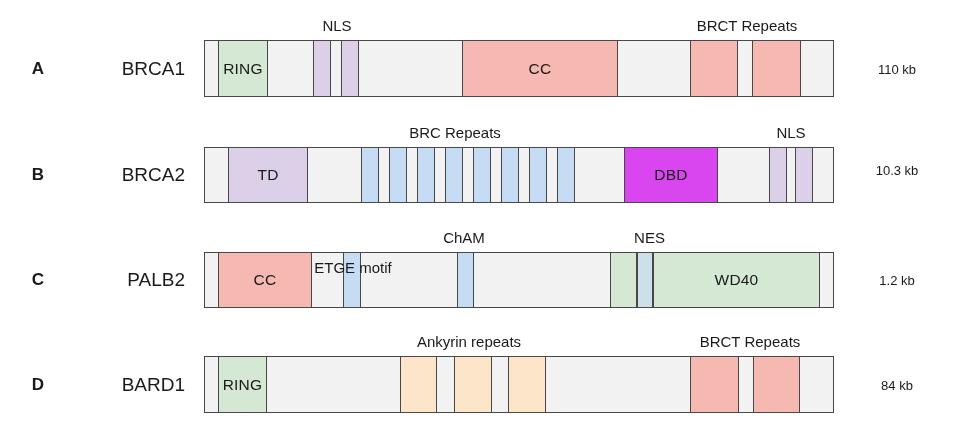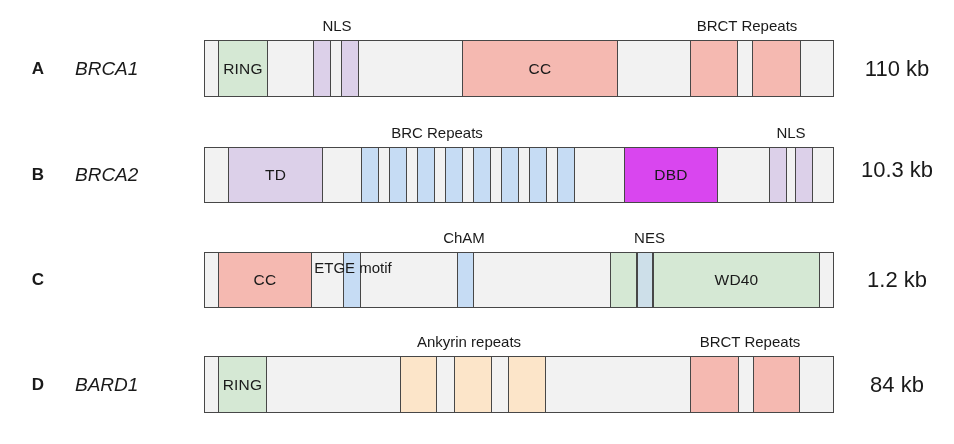--- a/index.html
+++ b/index.html
@@ -2,62 +2,63 @@
 <html><head>
 <meta charset="utf-8">
 <style>
   html,body{margin:0;padding:0;background:#ffffff;}
   #fig{
     position:relative;width:954px;height:444px;background:#ffffff;overflow:hidden;
     font-family:"Liberation Sans","DejaVu Sans",sans-serif;color:#1a1a1a;
   }
   #fig *{box-sizing:border-box;position:absolute;}
   .letter{width:32px;height:24px;line-height:24px;text-align:center;font-weight:bold;font-size:17px;}
-  .gene{width:110px;height:26px;line-height:26px;text-align:left;font-style:italic;font-size:19px;}
+  .gene{width:110px;height:26px;line-height:26px;text-align:right;font-size:19px;}
   .track{border:1.3px solid #474747;}
   .domain{border:1.3px solid #474747;display:flex;align-items:center;justify-content:center;
           font-size:15.5px;letter-spacing:.2px;}
   .ann{transform:translateX(-50%);white-space:nowrap;height:20px;line-height:20px;font-size:15px;}
-  .size{transform:translate(-50%,-50%);white-space:nowrap;font-size:22px;}
+  .size{transform:translate(-50%,-50%);white-space:nowrap;font-size:13px;}
 </style>
 </head>
 <body>
 
 <div id="fig">
     <div class="letter" style="left: 22px; top: 56.5px;">A</div>
     <div class="gene" style="left: 75px; top: 55.5px;">BRCA1</div>
     <div class="track" style="left: 204px; top: 40px; width: 630px; height: 57px; background: rgb(242, 242, 242); border-color: rgb(71, 71, 71);"></div>
     <div class="domain" style="left: 218px; top: 40px; width: 50px; height: 57px; background: rgb(213, 232, 212); border-color: rgb(71, 71, 71);">RING</div>
     <div class="domain" style="left: 313px; top: 40px; width: 18px; height: 57px; background: rgb(220, 208, 233); border-color: rgb(71, 71, 71);"></div>
     <div class="domain" style="left: 341px; top: 40px; width: 18px; height: 57px; background: rgb(220, 208, 233); border-color: rgb(71, 71, 71);"></div>
     <div class="domain" style="left: 462px; top: 40px; width: 156px; height: 57px; background: rgb(245, 185, 177); border-color: rgb(71, 71, 71);">CC</div>
     <div class="domain" style="left: 690px; top: 40px; width: 48px; height: 57px; background: rgb(245, 185, 177); border-color: rgb(71, 71, 71);"></div>
     <div class="domain" style="left: 752px; top: 40px; width: 49px; height: 57px; background: rgb(245, 185, 177); border-color: rgb(71, 71, 71);"></div>
     <div class="ann" style="left: 337px; top: 16px;">NLS</div>
     <div class="ann" style="left: 747px; top: 16px;">BRCT Repeats</div>
     <div class="size" style="left: 897px; top: 68.5px;">110 kb</div>
     <div class="letter" style="left: 22px; top: 163px;">B</div>
     <div class="gene" style="left: 75px; top: 162px;">BRCA2</div>
     <div class="track" style="left: 204px; top: 147px; width: 630px; height: 56px; background: rgb(242, 242, 242); border-color: rgb(71, 71, 71);"></div>
-    <div class="domain" style="left: 228px; top: 147px; width: 95px; height: 56px; background: rgb(220, 208, 233); border-color: rgb(71, 71, 71);">TD</div>
+    <div class="domain" style="left: 228px; top: 147px; width: 80px; height: 56px; background: rgb(220, 208, 233); border-color: rgb(71, 71, 71);">TD</div>
     <div class="domain" style="left: 361px; top: 147px; width: 18px; height: 56px; background: rgb(198, 220, 244); border-color: rgb(71, 71, 71);"></div>
     <div class="domain" style="left: 389px; top: 147px; width: 18px; height: 56px; background: rgb(198, 220, 244); border-color: rgb(71, 71, 71);"></div>
     <div class="domain" style="left: 417px; top: 147px; width: 18px; height: 56px; background: rgb(198, 220, 244); border-color: rgb(71, 71, 71);"></div>
     <div class="domain" style="left: 445px; top: 147px; width: 18px; height: 56px; background: rgb(198, 220, 244); border-color: rgb(71, 71, 71);"></div>
     <div class="domain" style="left: 473px; top: 147px; width: 18px; height: 56px; background: rgb(198, 220, 244); border-color: rgb(71, 71, 71);"></div>
     <div class="domain" style="left: 501px; top: 147px; width: 18px; height: 56px; background: rgb(198, 220, 244); border-color: rgb(71, 71, 71);"></div>
     <div class="domain" style="left: 529px; top: 147px; width: 18px; height: 56px; background: rgb(198, 220, 244); border-color: rgb(71, 71, 71);"></div>
     <div class="domain" style="left: 557px; top: 147px; width: 18px; height: 56px; background: rgb(198, 220, 244); border-color: rgb(71, 71, 71);"></div>
     <div class="domain" style="left: 624px; top: 147px; width: 94px; height: 56px; background: #d946ef; border-color: rgb(71, 71, 71);">DBD</div>
     <div class="domain" style="left: 769px; top: 147px; width: 18px; height: 56px; background: rgb(220, 208, 233); border-color: rgb(71, 71, 71);"></div>
     <div class="domain" style="left: 795px; top: 147px; width: 18px; height: 56px; background: rgb(220, 208, 233); border-color: rgb(71, 71, 71);"></div>
-    <div class="ann" style="left: 437px; top: 123px;">BRC Repeats</div>
+    <div class="ann" style="left: 455px; top: 123px;">BRC Repeats</div>
     <div class="ann" style="left: 791px; top: 123px;">NLS</div>
     <div class="size" style="left: 897px; top: 170px;">10.3 kb</div>
     <div class="letter" style="left: 22px; top: 268px;">C</div>
+    <div class="gene" style="left: 75px; top: 267px;">PALB2</div>
     <div class="track" style="left: 204px; top: 252px; width: 630px; height: 56px; background: rgb(242, 242, 242); border-color: rgb(71, 71, 71);"></div>
     <div class="domain" style="left: 218px; top: 252px; width: 94px; height: 56px; background: rgb(245, 185, 177); border-color: rgb(71, 71, 71);">CC</div>
     <div class="domain" style="left: 343px; top: 252px; width: 18px; height: 56px; background: rgb(198, 220, 244); border-color: rgb(71, 71, 71);"></div>
     <div class="domain" style="left: 457px; top: 252px; width: 17px; height: 56px; background: rgb(198, 220, 244); border-color: rgb(71, 71, 71);"></div>
     <div class="domain" style="left: 610px; top: 252px; width: 27px; height: 56px; background: rgb(213, 232, 212); border-color: rgb(71, 71, 71);"></div>
     <div class="domain" style="left: 637px; top: 252px; width: 16px; height: 56px; background: rgb(205, 223, 233); border-color: rgb(71, 71, 71);"></div>
     <div class="domain" style="left: 653px; top: 252px; width: 167px; height: 56px; background: rgb(213, 232, 212); border-color: rgb(71, 71, 71);">WD40</div>
     <div class="ann" style="left: 353px; top: 228px; margin-top: 30px;">ETGE motif</div>
     <div class="ann" style="left: 464px; top: 228px;">ChAM</div>
     <div class="ann" style="left: 646px; top: 228px; padding-left: 7px;">NES</div>

